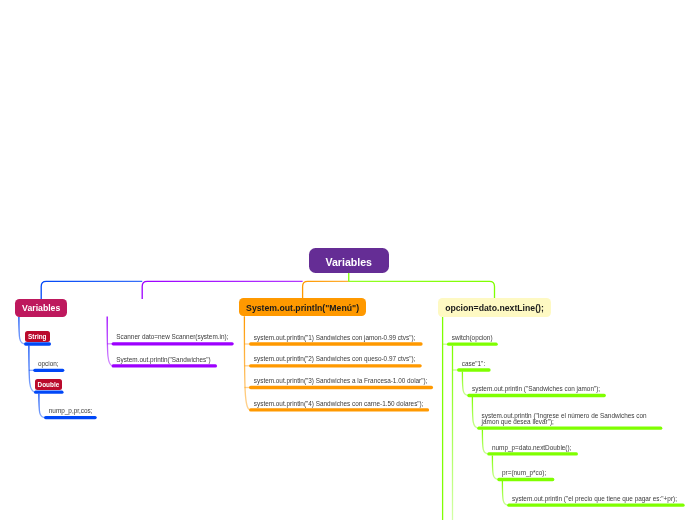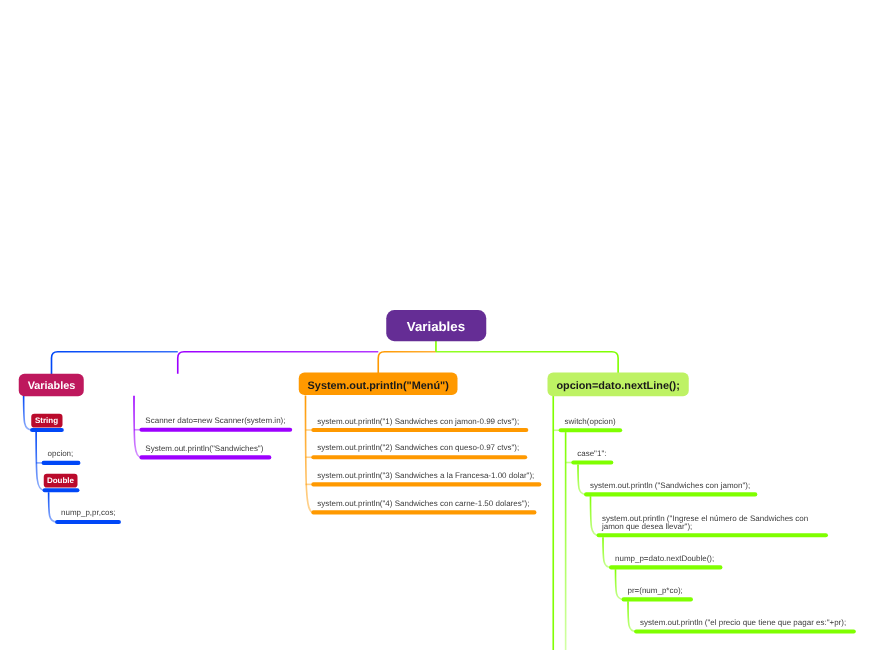--- a/index.html
+++ b/index.html
@@ -171,21 +171,21 @@
     <div class="leaf" style="left: 48.8px; top: 408.2px; font-size: 6.4px;">nump_p,pr,cos;</div>
     <div class="leaf" style="left: 116.3px; top: 334.4px; font-size: 6.4px;">Scanner dato=new Scanner(system.in);</div>
     <div class="leaf" style="left: 116.3px; top: 356.5px; font-size: 6.4px;">System.out.println("Sandwiches")</div>
     <div class="node" style="left: 239.4px; top: 297.8px; width: 126.4px; height: 18.5px; background: rgb(255, 153, 0); border-radius: 4.5px; font-size: 8.7px; padding-top: 2px; color: rgb(26, 26, 26);">
       <span>System.out.println("Menú")</span>
     </div>
     <div class="leaf" style="left: 253.8px; top: 334.6px; font-size: 6.4px;">system.out.println("1) Sandwiches con jamon-0.99 ctvs");</div>
     <div class="leaf" style="left: 253.8px; top: 356.4px; font-size: 6.4px;">system.out.println("2) Sandwiches con queso-0.97 ctvs");</div>
     <div class="leaf" style="left: 253.8px; top: 378.1px; font-size: 6.4px;">system.out.println("3) Sandwiches a la Francesa-1.00 dolar");</div>
     <div class="leaf" style="left: 253.8px; top: 400.5px; font-size: 6.4px;">system.out.println("4) Sandwiches con carne-1.50 dolares");</div>
-    <div class="node" style="left: 438.2px; top: 298.4px; width: 112.6px; height: 18.3px; background: #bef264; border-radius: 4.5px; font-size: 8.7px; padding-top: 2px; color: rgb(26, 26, 26);">
+    <div class="node" style="left: 438.2px; top: 298.4px; width: 112.6px; height: 18.3px; background: #fef9c3; border-radius: 4.5px; font-size: 8.7px; padding-top: 2px; color: rgb(26, 26, 26);">
       <span>opcion=dato.nextLine();</span>
     </div>
     <div class="leaf" style="left: 451.7px; top: 334.8px; font-size: 6.4px;">switch(opcion)</div>
     <div class="leaf" style="left: 461.8px; top: 360.6px; font-size: 6.4px;">case"1":</div>
     <div class="leaf" style="left: 472px; top: 386.1px; font-size: 6.4px;">system.out.println ("Sandwiches con jamon");</div>
     <div class="leaf" style="left: 481.6px; top: 412.5px; font-size: 6.4px; width: 166px; white-space: normal;">system.out.println ("Ingrese el número de Sandwiches con jamon que desea llevar");</div>
     <div class="leaf" style="left: 492px; top: 444.5px; font-size: 6.4px;">nump_p=dato.nextDouble();</div>
     <div class="leaf" style="left: 502px; top: 470.1px; font-size: 6.4px;">pr=(num_p*co);</div>
     <div class="leaf" style="left: 512px; top: 495.8px; font-size: 6.4px;">system.out.println ("el precio que tiene que pagar es:"+pr);</div>
   </div>

